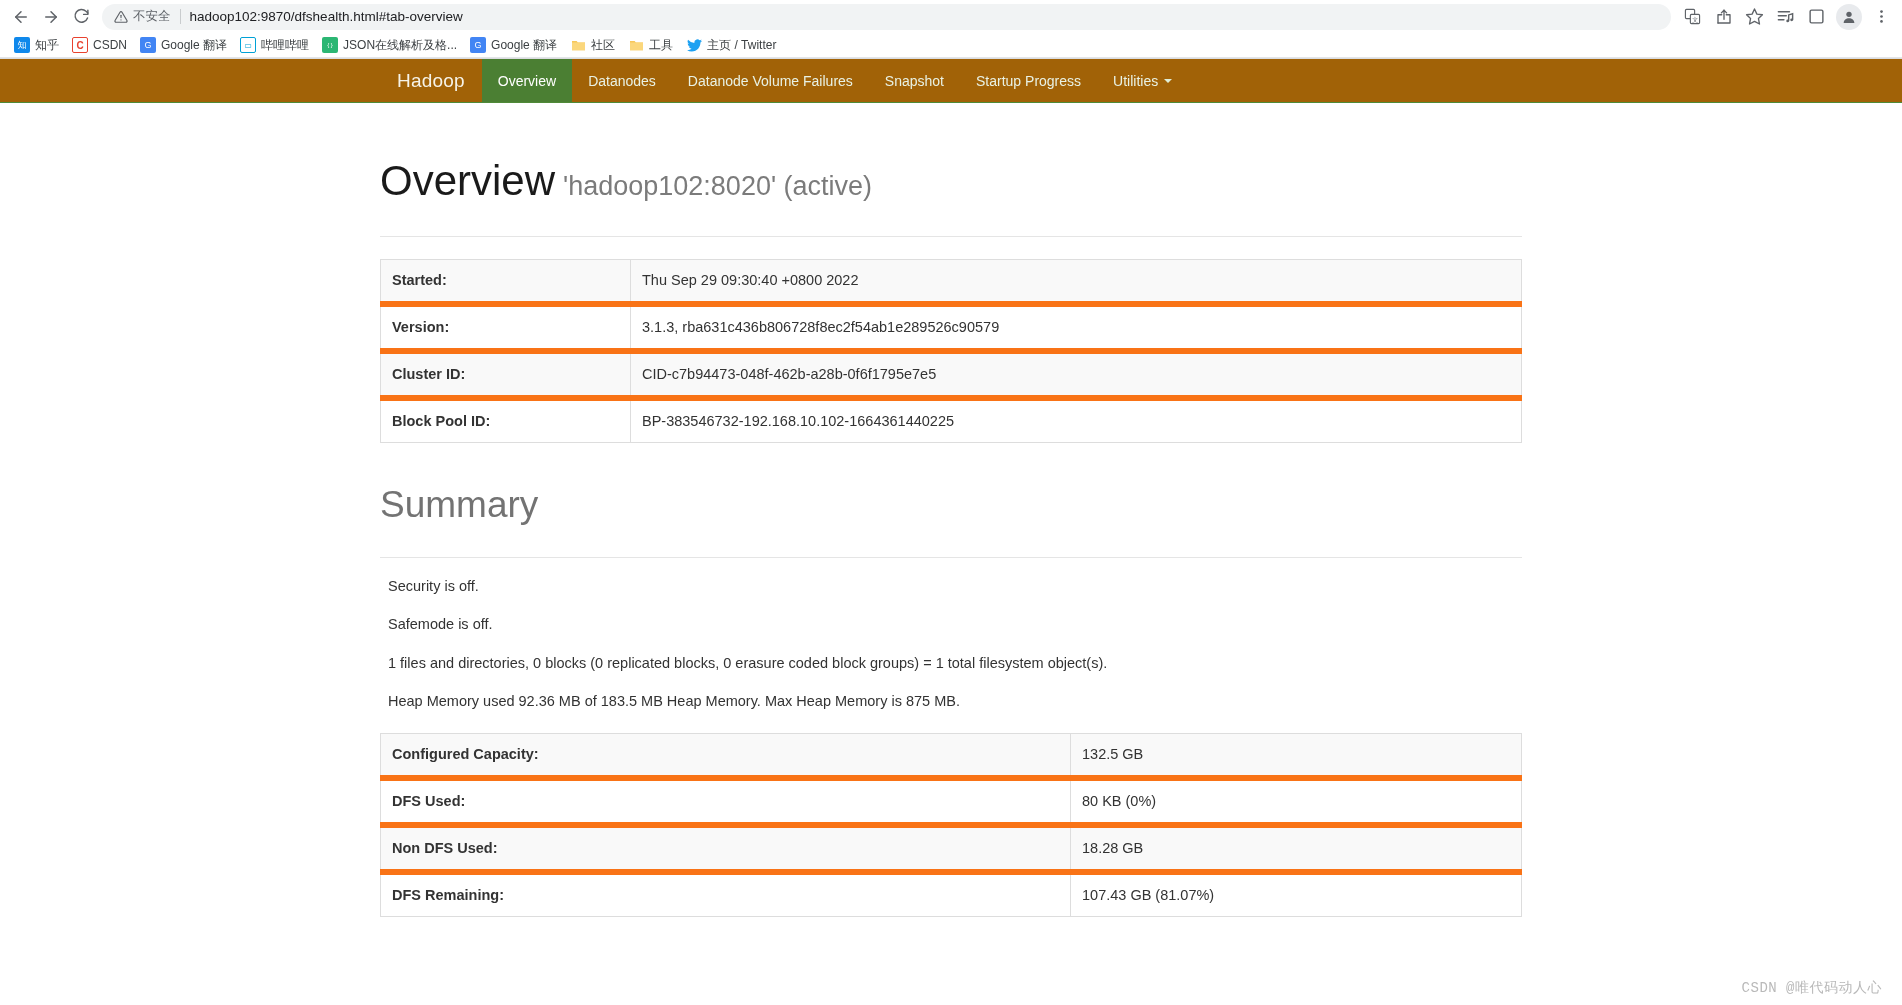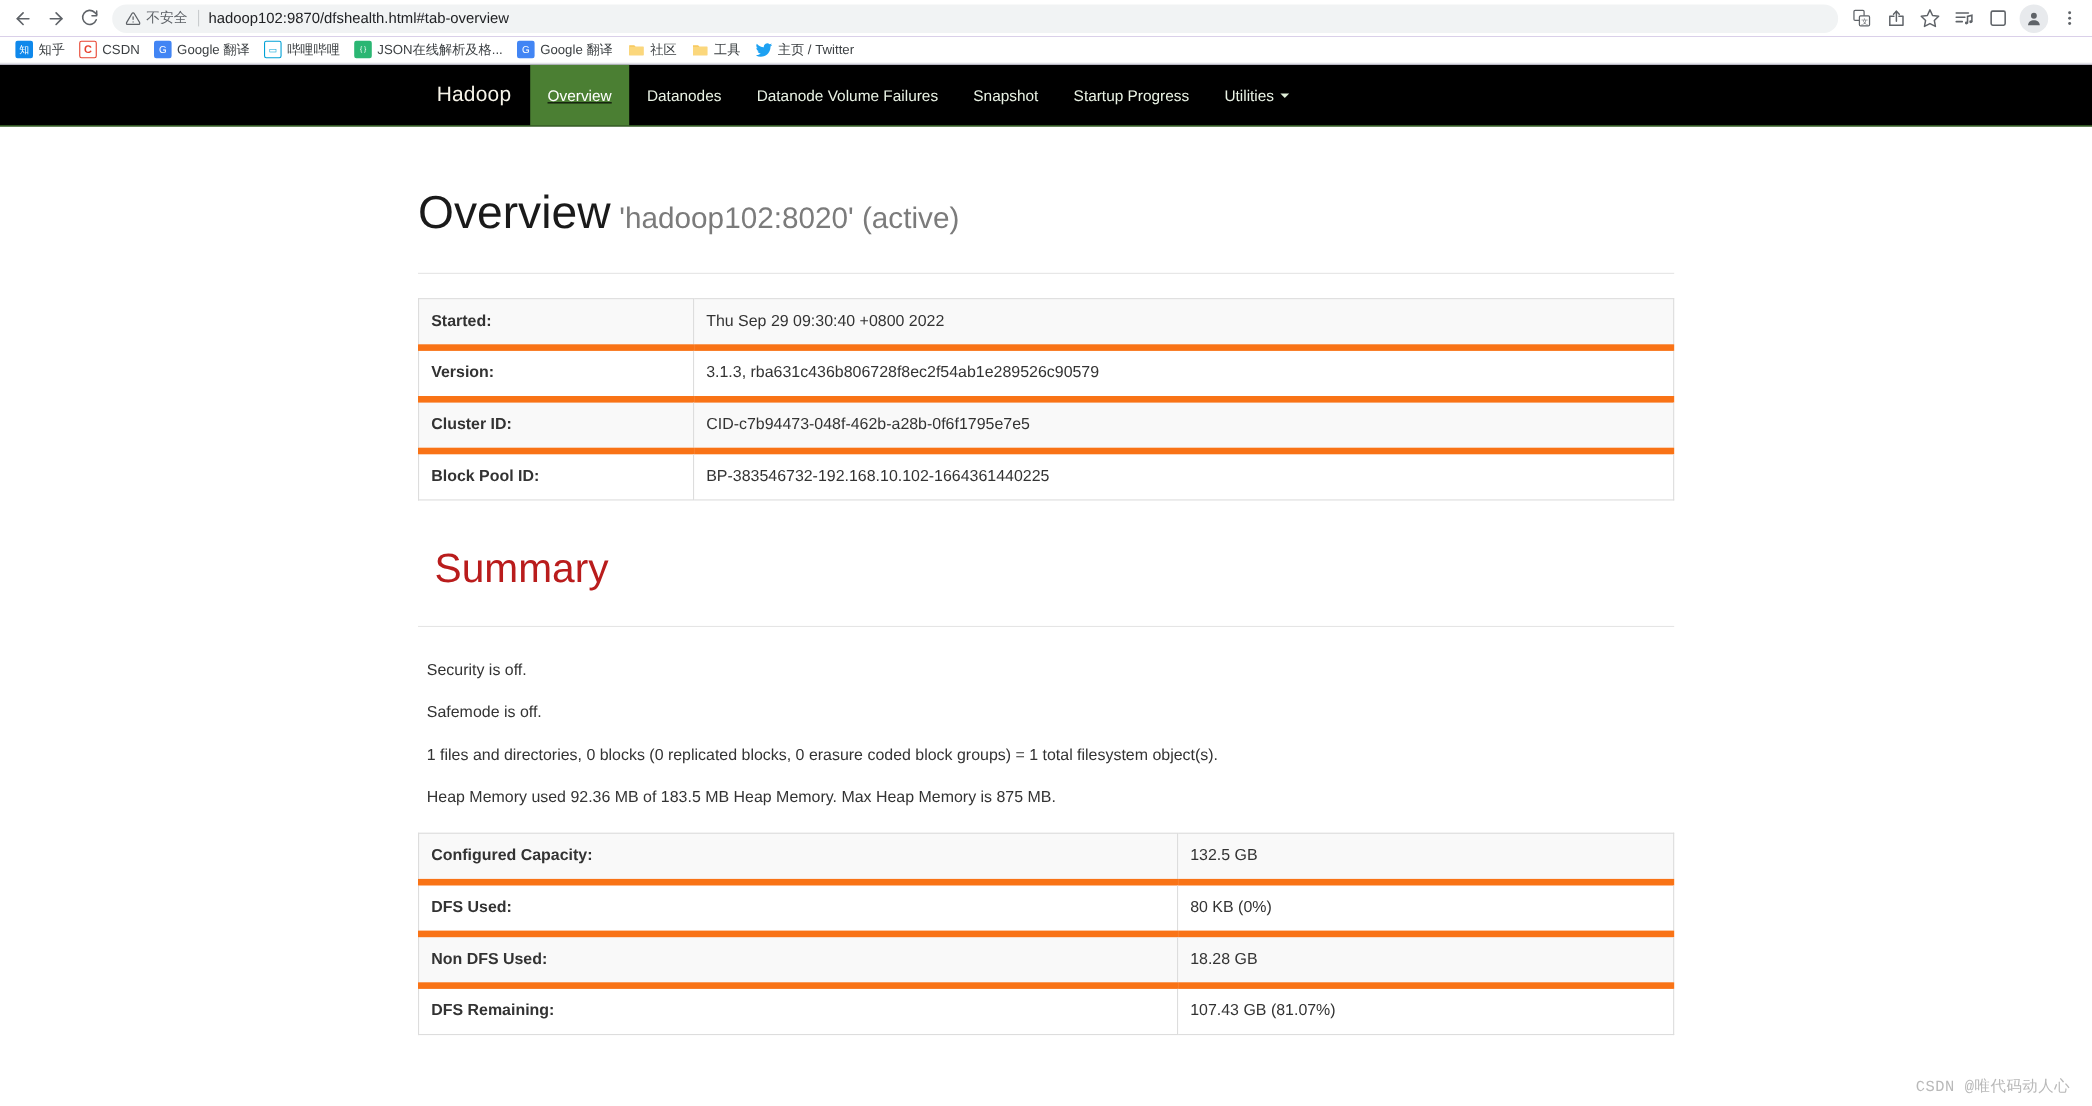--- a/index.html
+++ b/index.html
@@ -117,27 +117,26 @@
   .ico-zhihu { background: #0f88eb; font-size:9px; }
   .ico-csdn  { background: #ffffff; color: #e8422f; border:1.5px solid #e8422f; font-weight: bold; font-size:10px; }
   .ico-gt    { background: #4285f4; position: relative; font-size:9px; }
   .ico-bili  { background: #ffffff; color:#00a1d6; border:1.5px solid #00a1d6; font-size:8px; }
   .ico-json  { background: #2bb673; font-size:6px; }
   .ico-folder{ background: transparent; }
   .ico-tw    { background: transparent; color: #1da1f2; font-size: 14px; }
 
   
   .navbar {
-    background: #000000;
-    height: 56px;
+    background: #a16207;
+    height: 44px;
     display: flex;
     align-items: stretch;
     padding-left: 380px;
     border-bottom: 1px solid #4f8a38;
-    text-decoration: underline;
   }
   .brand {
     display: flex; align-items: center;
     color: #f6f3e8;
     font-size: 19px;
     padding: 0 17px;
     letter-spacing: .2px;
   }
   .navtab {
     display: flex; align-items: center;
@@ -207,26 +206,26 @@
   table.info tr:nth-child(even) td { background: #ffffff; }
   table.info td.k {
     font-weight: bold;
     width: 250px;
     border-right: 1px solid #dddddd;
   }
   table.summary td.k { width: 690px; }
   h2.section-title {
     font-size: 37px;
     font-weight: 400;
-    color: #b91c1c;
-    margin: 42px 0 0 15px;
+    color: #737373;
+    margin: 42px 0 0 0;
     padding-bottom: 9px;
     line-height: 1.1;
   }
-  .sum-lines { margin-top: 32px; }
+  .sum-lines { margin-top: 20px; }
   .sum-lines p {
     margin: 0 0 21px 8px;
     font-size: 14.5px;
     color: #333333;
     line-height: 1.2;
   }
 
   
   .watermark {
     position: absolute;

